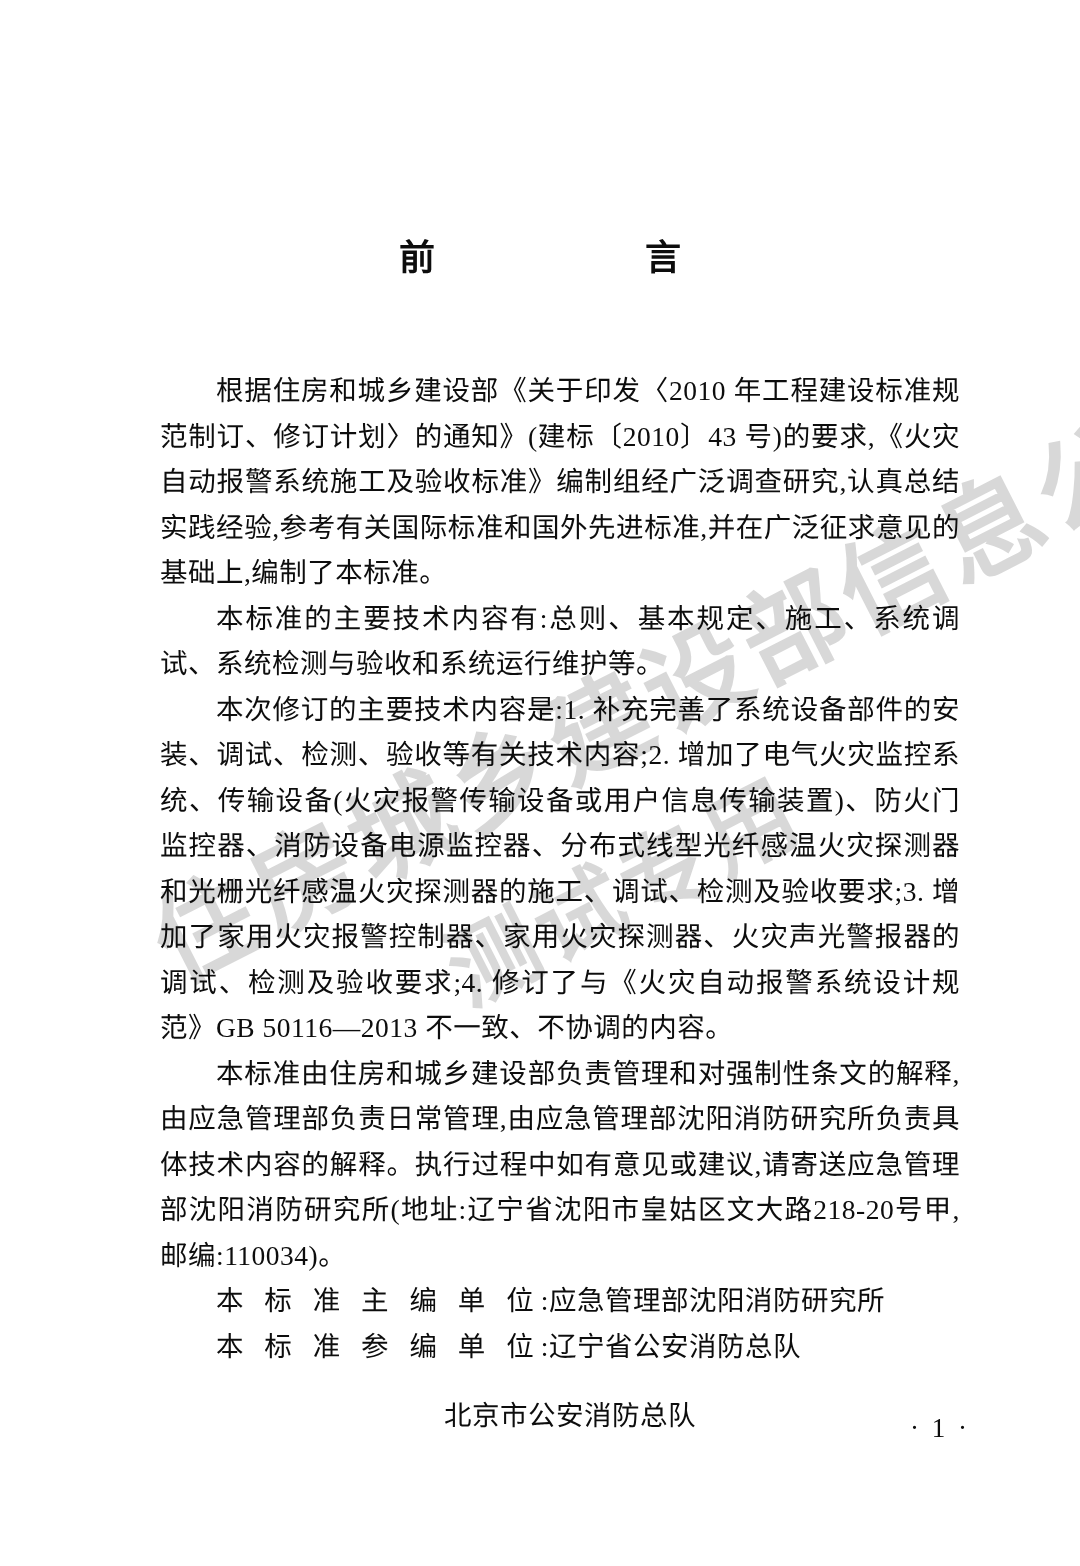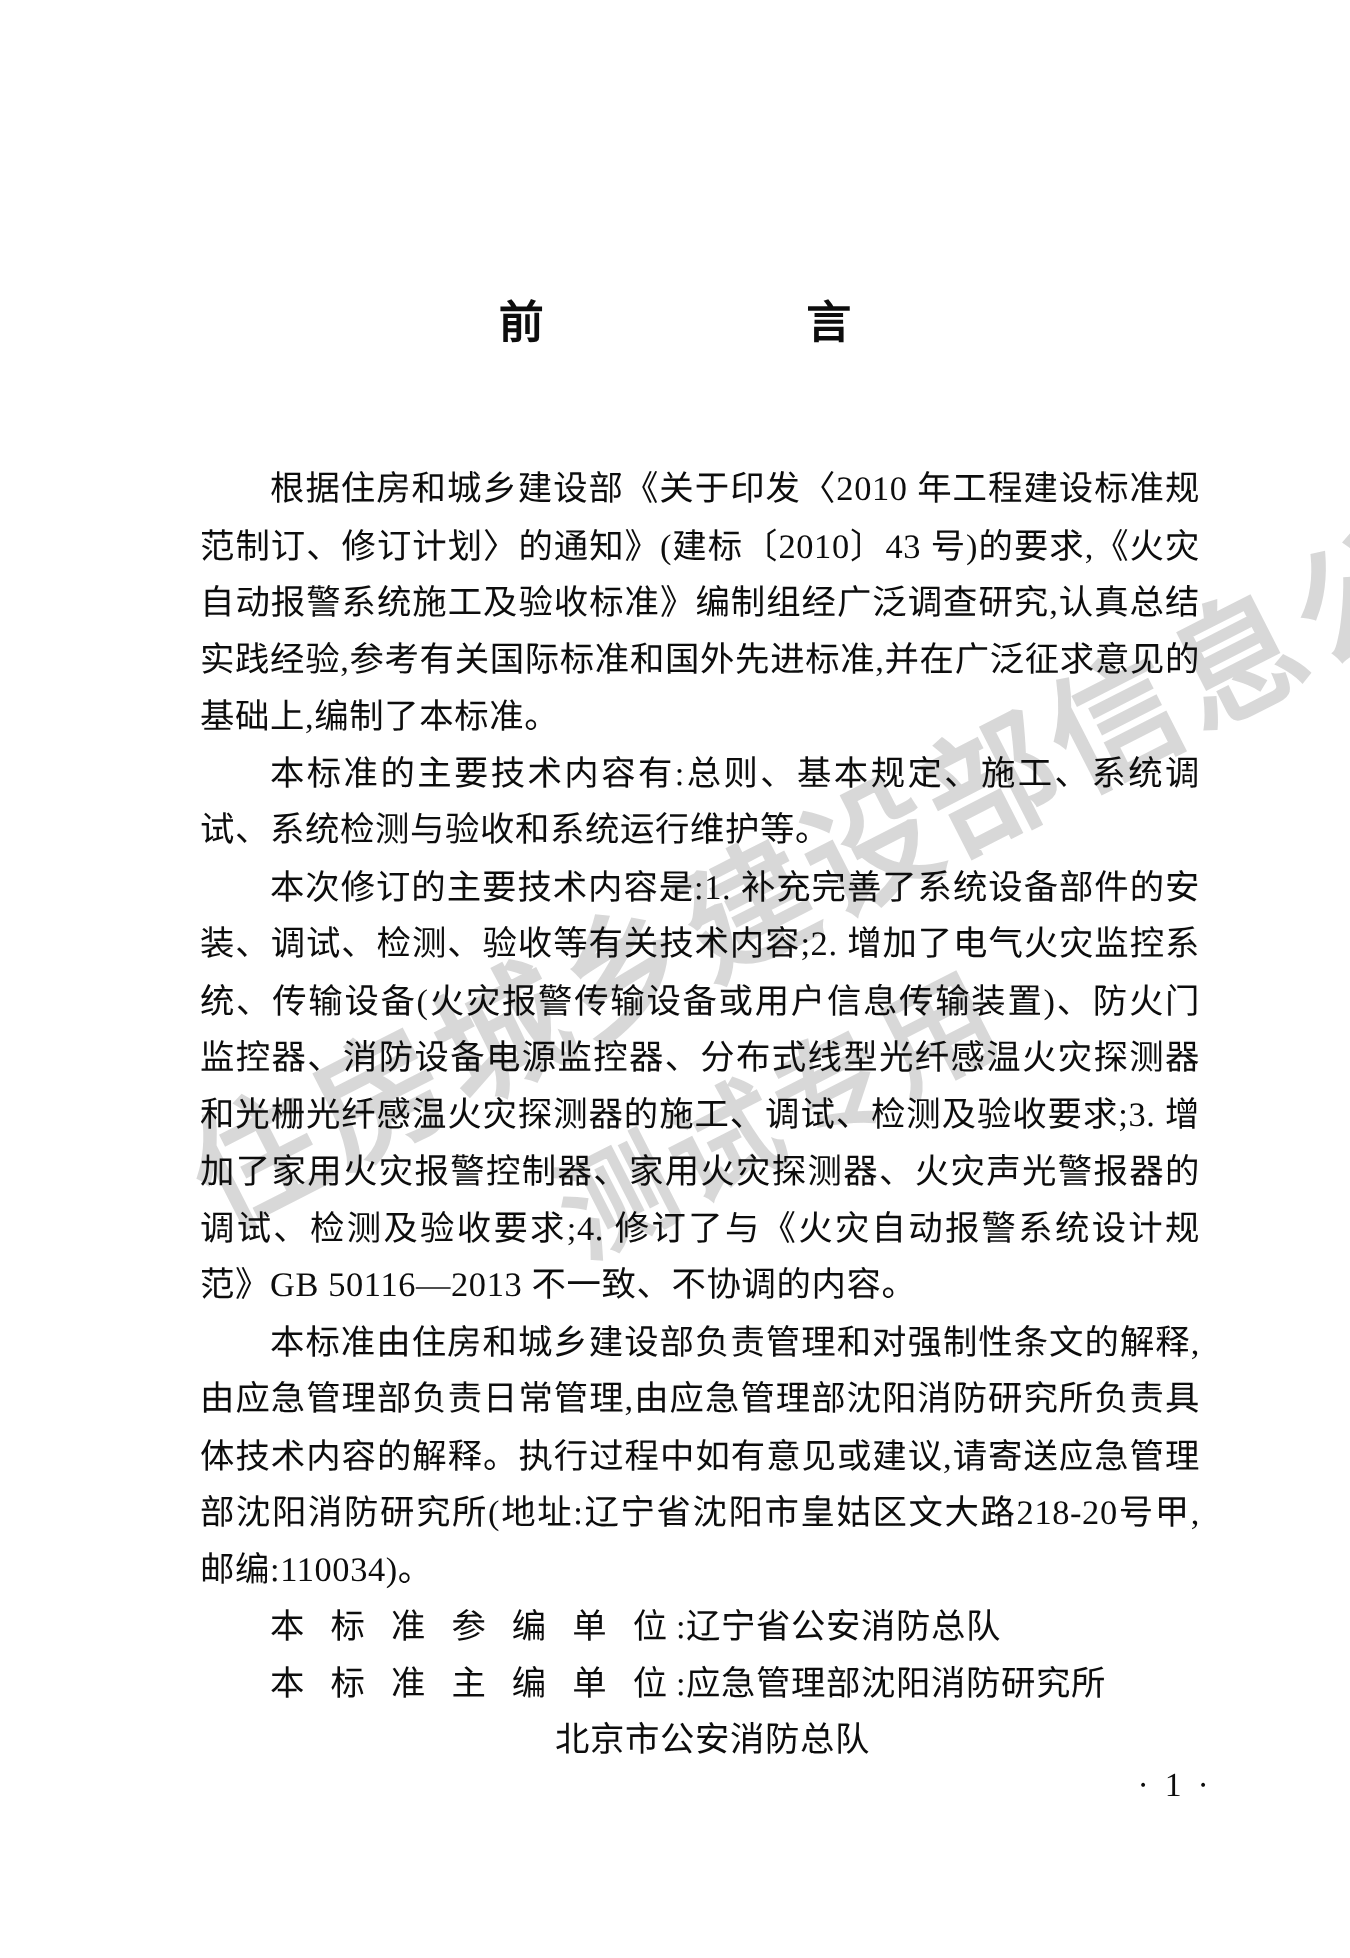--- a/index.html
+++ b/index.html
@@ -79,20 +79,21 @@
     text-align: justify;
     text-justify: inter-character;
     margin: 0 0 0 0;
     letter-spacing: 0.5px;
   }
   .para.indent {
     text-indent: 56px;
   }
   .para.center-ish {
     text-indent: 284px;
+    margin-top: 24px;
   }
   .spaced {
     letter-spacing: 7px;
   }
 
   
   .page-number {
     position: absolute;
     bottom: 122px;
     right: 110px;
@@ -114,23 +115,23 @@
 
   <div class="doc-title">前　　言</div>
 
   <div class="body-text">
     <p class="para indent">根据住房和城乡建设部《关于印发〈2010 年工程建设标准规范制订、修订计划〉的通知》(建标〔2010〕43 号)的要求,《火灾自动报警系统施工及验收标准》编制组经广泛调查研究,认真总结实践经验,参考有关国际标准和国外先进标准,并在广泛征求意见的基础上,编制了本标准。</p>
     <p class="para indent">本标准的主要技术内容有:总则、基本规定、施工、系统调试、系统检测与验收和系统运行维护等。</p>
     <p class="para indent">本次修订的主要技术内容是:1. 补充完善了系统设备部件的安装、调试、检测、验收等有关技术内容;2. 增加了电气火灾监控系统、传输设备(火灾报警传输设备或用户信息传输装置)、防火门监控器、消防设备电源监控器、分布式线型光纤感温火灾探测器和光栅光纤感温火灾探测器的施工、调试、检测及验收要求;3. 增加了家用火灾报警控制器、家用火灾探测器、火灾声光警报器的调试、检测及验收要求;4. 修订了与《火灾自动报警系统设计规范》GB 50116—2013 不一致、不协调的内容。</p>
     <p class="para indent">本标准由住房和城乡建设部负责管理和对强制性条文的解释,由应急管理部负责日常管理,由应急管理部沈阳消防研究所负责具体技术内容的解释。执行过程中如有意见或建议,请寄送应急管理部沈阳消防研究所(地址:辽宁省沈阳市皇姑区文大路218-20号甲,邮编:110034)。</p>
 
     <p class="para indent">
-      <span class="spaced">本 标 准 参 编 单 位</span><span>:辽宁省公安消防总队</span>
+      <span class="spaced">本 标 准 主 编 单 位</span><span>:应急管理部沈阳消防研究所</span>
     </p>
     <p class="para indent">
-      <span class="spaced">本 标 准 主 编 单 位</span><span>:应急管理部沈阳消防研究所</span>
+      <span class="spaced">本 标 准 参 编 单 位</span><span>:辽宁省公安消防总队</span>
     </p>
     <p class="para center-ish">北京市公安消防总队</p>
   </div>
 
   <div class="page-number">· 1 ·</div>
 
 </div>
 
 </body></html>

